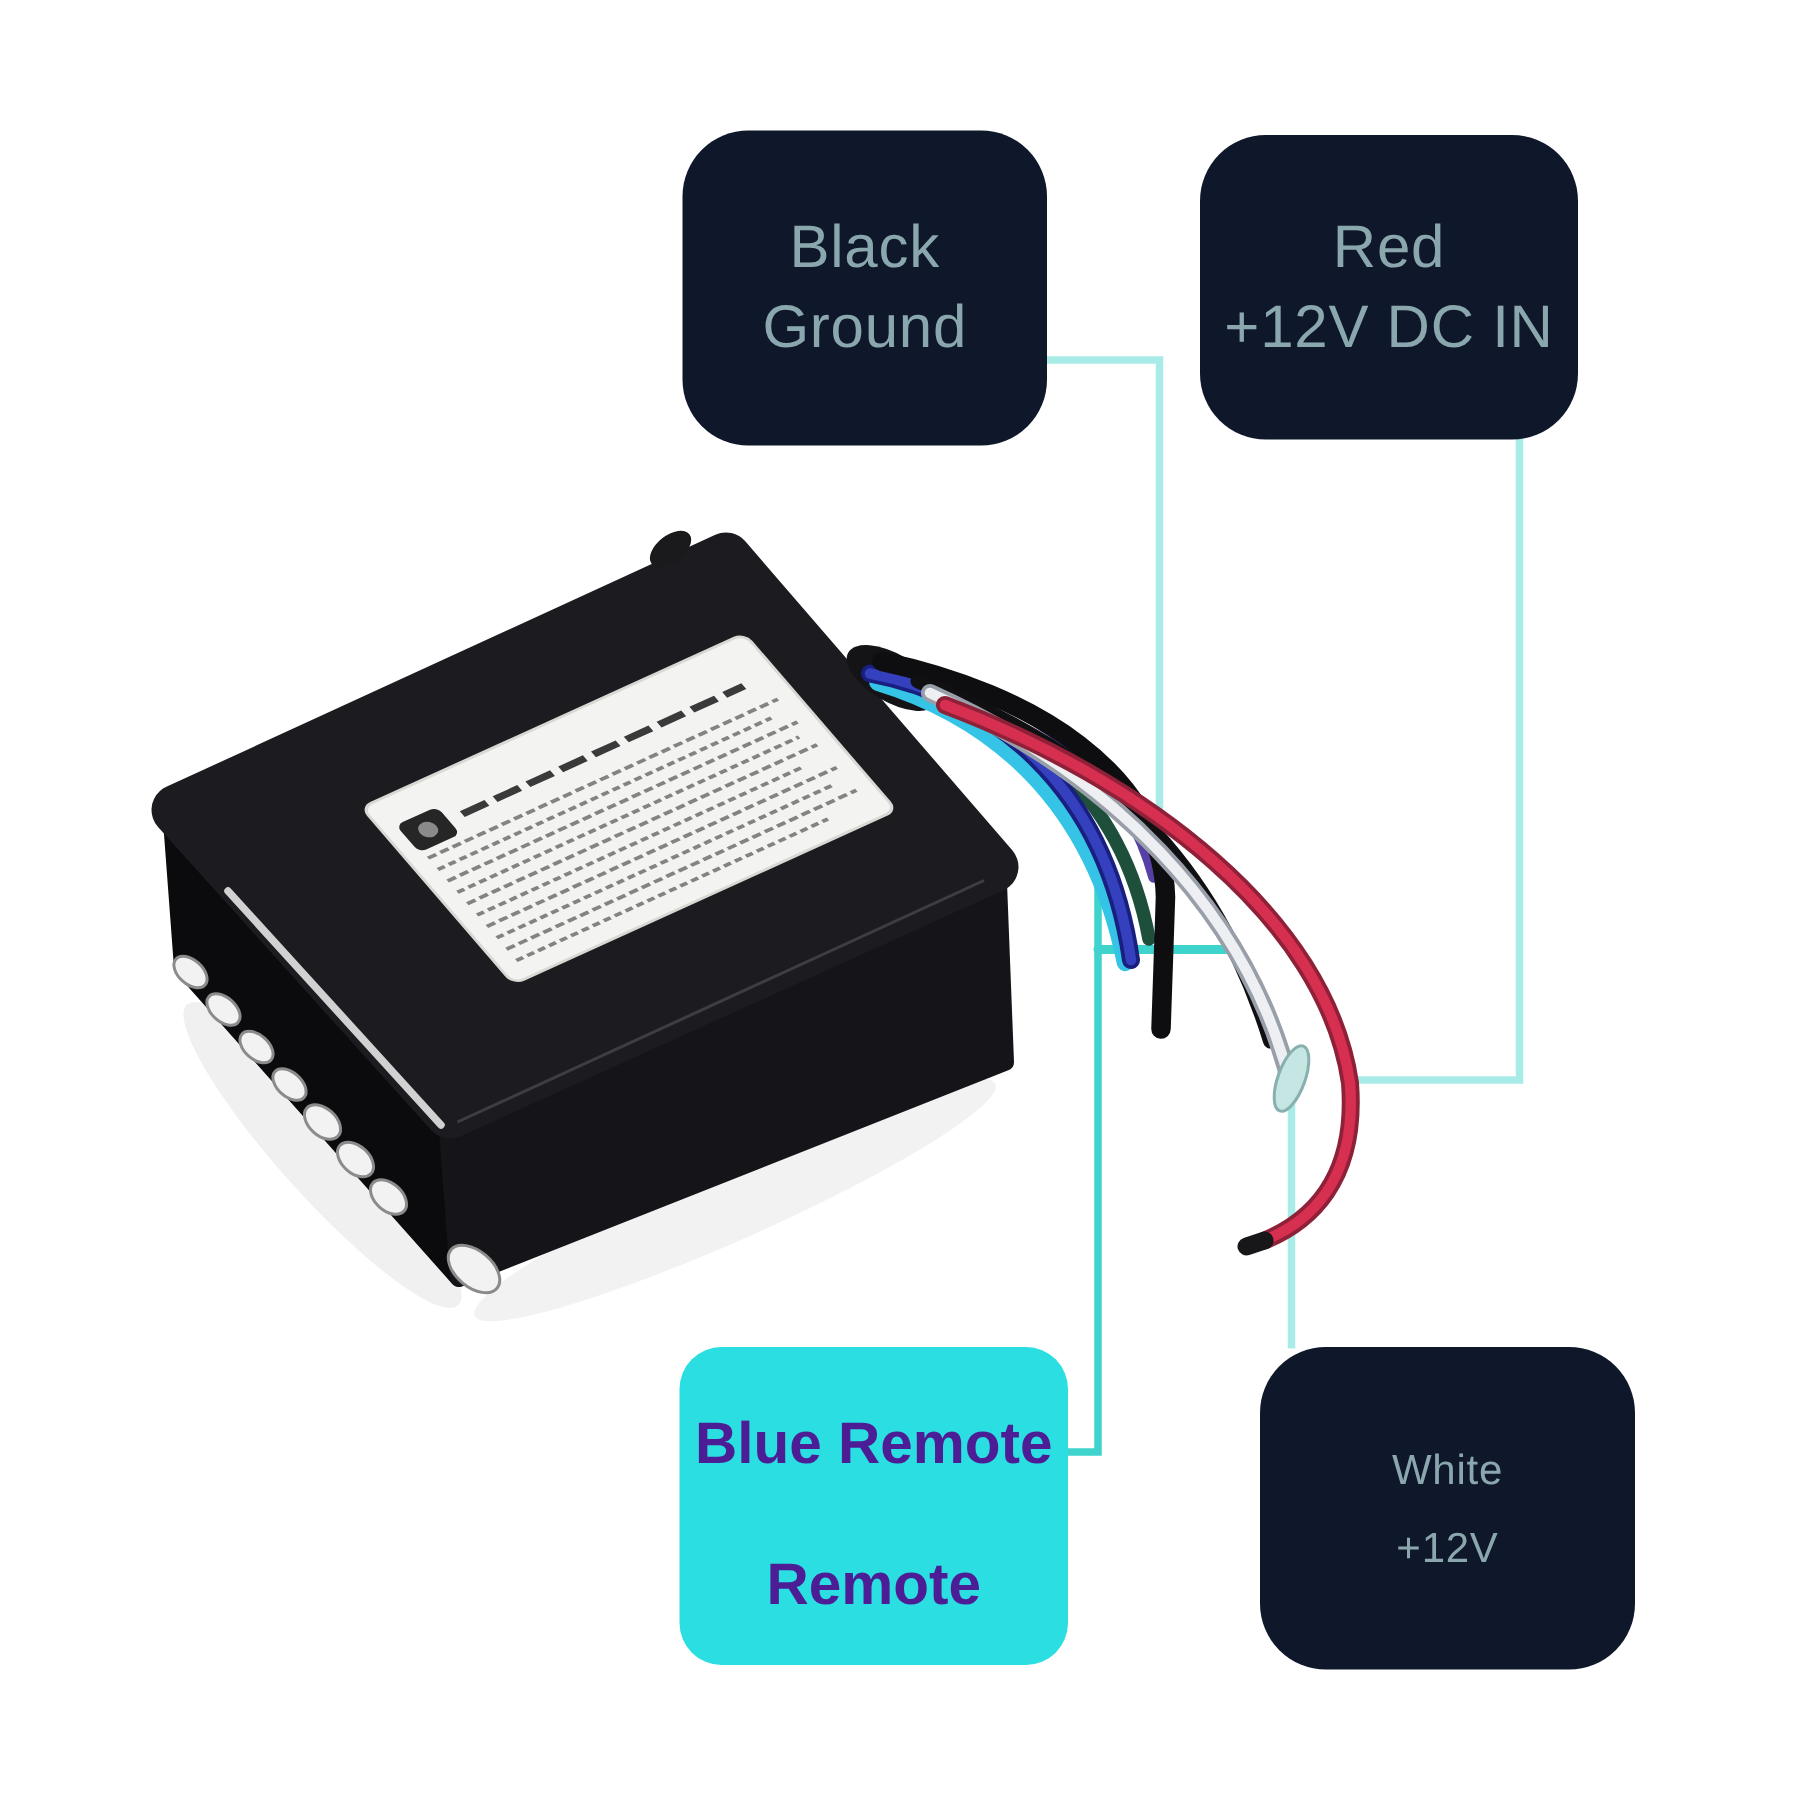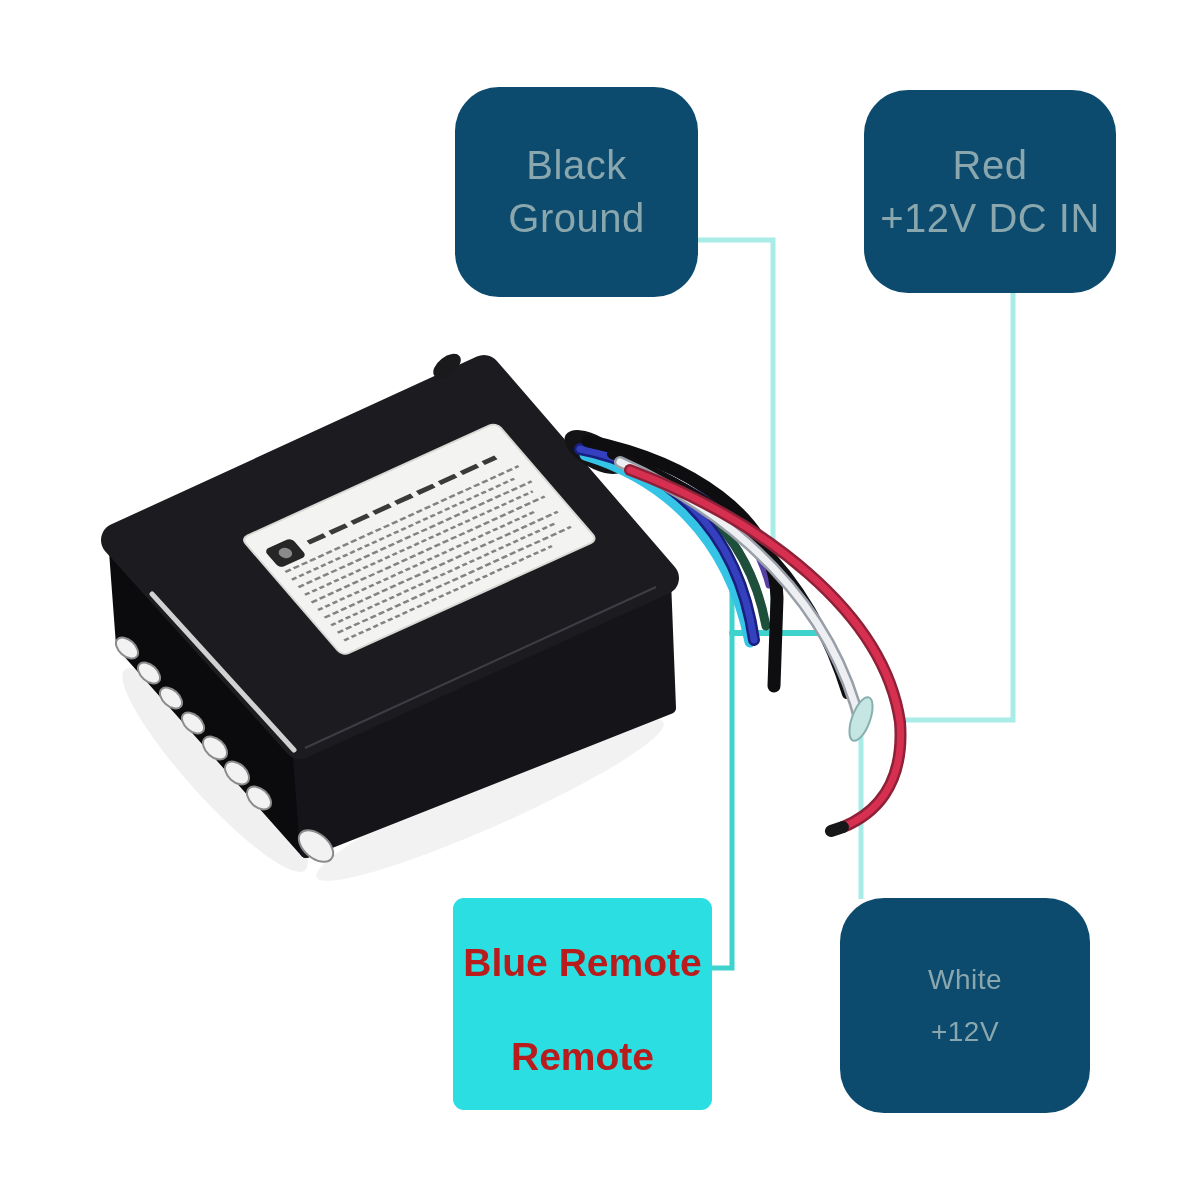--- a/index.html
+++ b/index.html
@@ -6,28 +6,28 @@
   .stage{
     position:relative;width:1200px;height:1200px;background:#ffffff;
     font-family:"Liberation Sans", sans-serif;overflow:hidden;
   }
   .scene{position:absolute;left:0;top:0;width:1200px;height:1200px;}
   .callout{
     position:absolute;display:flex;flex-direction:column;align-items:center;
     justify-content:center;text-align:center;border-radius:44px;
   }
   .callout span{display:block;}
-  .co-light{background:#0c4a6e;color:#8aa7ae;font-size:40px;line-height:53px;font-weight:normal;letter-spacing:0.5px;}
+  .co-light{background:#0f172a;color:#8aa7ae;font-size:40px;line-height:53px;font-weight:normal;letter-spacing:0.5px;}
   #co-black{left:455px;top:87px;width:243px;height:210px;}
-  #co-red{left:864px;top:90px;width:252px;height:203px;}
+  #co-red{left:800px;top:90px;width:252px;height:203px;}
   #co-white{left:840px;top:898px;width:250px;height:215px;font-size:28px;line-height:52px;}
   #co-blue{
     left:453px;top:898px;width:259px;height:212px;background:#2bdee1;
-    color:#b91c1c;font-weight:bold;font-size:39px;line-height:51px;
-    padding-top:0;border-radius:11px;transform:translateY(0);gap:43px;
+    color:#4c1d95;font-weight:bold;font-size:39px;line-height:51px;
+    padding-top:0;border-radius:28px;transform:translateY(0);gap:43px;
   }
   #co-blue .pad{margin-top:10px;}
 </style>
 </head>
 <body>
 
 <div class="stage">
 
   <svg class="scene" viewBox="0 0 1200 1200">
 

